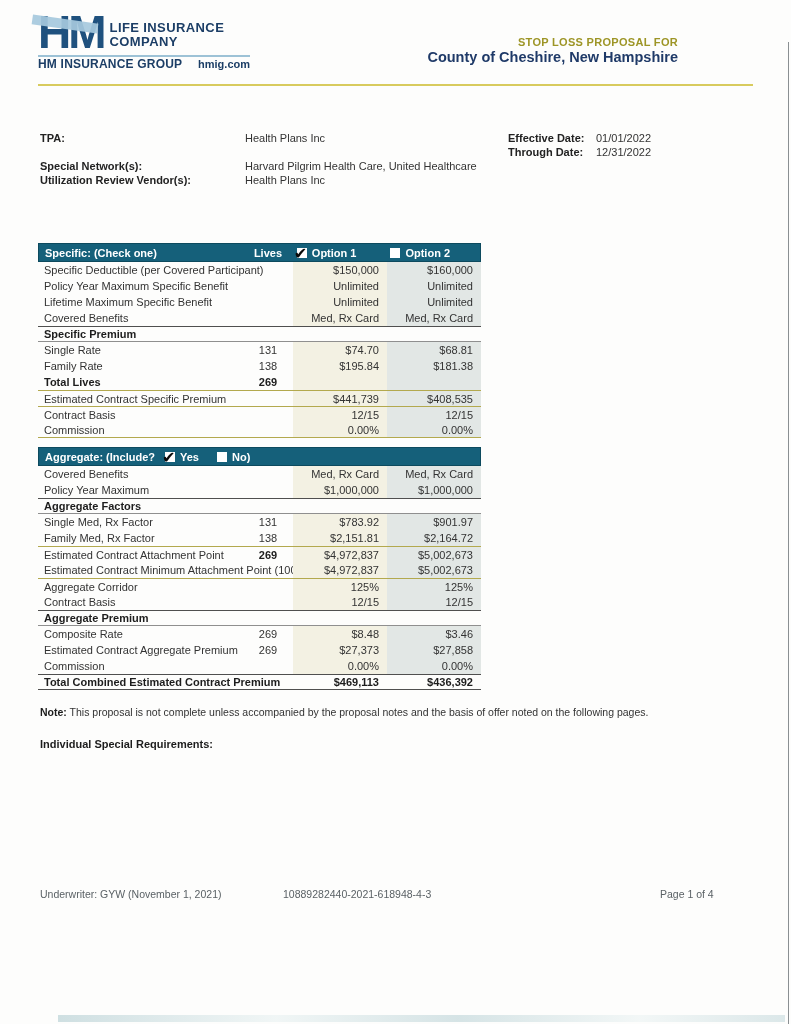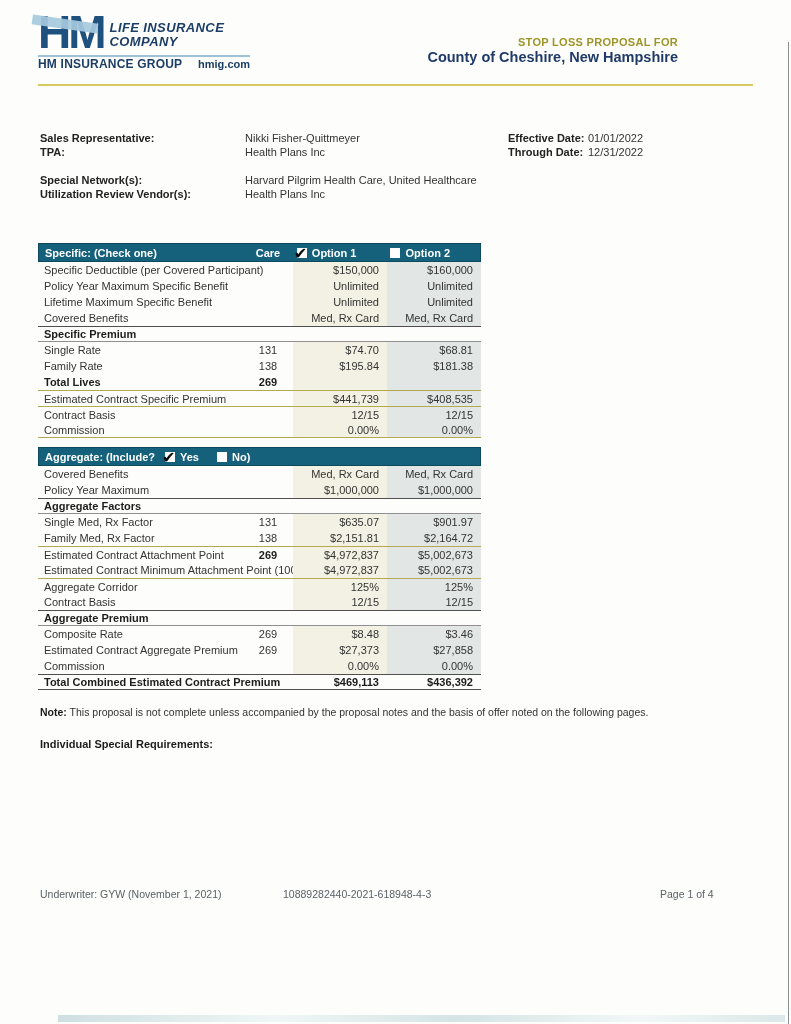--- a/index.html
+++ b/index.html
@@ -15,40 +15,40 @@
   }
   html,body{margin:0;padding:0;}
   body{background:#e8e8e8;font-family:"Liberation Sans","DejaVu Sans",sans-serif;}
   .page{position:relative;width:791px;height:1024px;background:#fdfdfc;margin:0 auto;overflow:hidden;color:#333;}
 
   
   .logo{position:absolute;left:38px;top:12px;width:212px;}
   .logo-row{display:flex;align-items:flex-end;}
   .hm-mark{position:relative;font-weight:bold;font-size:46px;line-height:40px;letter-spacing:-3px;color:var(--logo-blue);font-family:"Liberation Sans",sans-serif;}
   .swoosh{position:absolute;left:-6px;top:7px;width:66px;height:10px;background:var(--swoosh-blue);transform:rotate(8deg);opacity:.92;}
-  .logo-name{margin-left:6px;color:var(--navy);font-weight:bold;font-size:13px;line-height:14px;letter-spacing:.4px;padding-bottom:3px;font-style:italic;}
+  .logo-name{margin-left:6px;color:var(--navy);font-weight:bold;font-size:13px;line-height:14px;letter-spacing:.4px;padding-bottom:3px;}
   .logo-rule{height:2px;background:#9dc2d6;margin-top:3px;}
   .logo-sub{display:flex;justify-content:space-between;align-items:baseline;margin-top:0;color:var(--navy);font-weight:bold;}
   .logo-group{font-size:12px;letter-spacing:.2px;}
   .logo-site{font-size:11px;}
 
   .proposal{position:absolute;right:113px;top:36px;text-align:right;}
   .proposal-for{color:var(--olive-title);font-weight:bold;font-size:11px;letter-spacing:.3px;}
   .client{color:#1f3a68;font-weight:bold;font-size:14.5px;margin-top:1px;}
   .gold-rule{position:absolute;left:38px;top:84px;width:715px;height:2px;background:var(--gold-rule);}
 
   
   .info{position:absolute;left:40px;top:131px;font-size:11px;}
   .info-row{display:flex;line-height:14px;}
   .info-row.gap{margin-top:14px;}
   .info-label{width:205px;font-weight:bold;color:#222;}
   .info-value{color:#333;}
   .dates{position:absolute;left:508px;top:131px;font-size:11px;}
   .date-row{display:flex;line-height:14px;}
-  .date-label{width:80px;font-weight:bold;color:#222;}
+  .date-label{width:88px;font-weight:bold;color:#222;}
 
   
   .tbl{position:absolute;left:38px;width:443px;font-size:11px;}
   .tbl-spec{top:243px;}
   .tbl-agg{top:447px;}
   .t-head{height:19px;background:var(--teal-header);color:#fff;font-weight:bold;display:flex;align-items:center;position:relative;z-index:2;overflow:visible;border:1px solid #0d4a5e;box-sizing:border-box;}
   .h-label{width:205px;padding-left:6px;box-sizing:border-box;}
   .h-lives{width:50px;text-align:center;}
   .h-opt{width:94px;display:flex;align-items:center;padding-left:4px;box-sizing:border-box;}
   .cb{width:10px;height:10px;background:#fff;display:inline-block;position:relative;margin-right:5px;flex:0 0 auto;}
@@ -109,24 +109,20 @@
   </div>
 
   <div class="proposal">
     <div class="proposal-for">STOP LOSS PROPOSAL FOR</div>
     <div class="client">County of Cheshire, New Hampshire</div>
   </div>
   <div class="gold-rule"></div>
 
   <div class="info" id="info-left">
       <div class="info-row">
-        <span class="info-label">Sales Representative:</span>
-        <span class="info-value">Nikki Fisher-Quittmeyer</span>
-      </div>
-      <div class="info-row">
         <span class="info-label">TPA:</span>
         <span class="info-value">Health Plans Inc</span>
       </div>
       <div class="info-row gap">
         <span class="info-label">Special Network(s):</span>
         <span class="info-value">Harvard Pilgrim Health Care, United Healthcare</span>
       </div>
       <div class="info-row">
         <span class="info-label">Utilization Review Vendor(s):</span>
         <span class="info-value">Health Plans Inc</span>
@@ -139,21 +135,21 @@
       </div>
       <div class="date-row">
         <span class="date-label">Through Date:</span>
         <span class="date-value">12/31/2022</span>
       </div>
     </div>
 
   <div class="tbl tbl-spec">
     <div class="t-head">
       <span class="h-label">Specific:  (Check one)</span>
-      <span class="h-lives">Care</span>
+      <span class="h-lives">Lives</span>
       <span class="h-opt">
         <span class="cb checked" id="cb-opt1"></span>
         <span>Option 1</span>
       </span>
       <span class="h-opt">
         <span class="cb" id="cb-opt2"></span>
         <span>Option 2</span>
       </span>
     </div>
     <div id="spec-rows">
@@ -249,21 +245,21 @@
         </div>
         <div class="row section">
           <span class="c-label">Aggregate Factors</span>
           <span class="c-lives"></span>
           <span class="c-o1"></span>
           <span class="c-o2"></span>
         </div>
         <div class="row">
           <span class="c-label">Single Med, Rx Factor</span>
           <span class="c-lives">131</span>
-          <span class="c-o1">$635.07</span>
+          <span class="c-o1">$783.92</span>
           <span class="c-o2">$901.97</span>
         </div>
         <div class="row">
           <span class="c-label">Family Med, Rx Factor</span>
           <span class="c-lives">138</span>
           <span class="c-o1">$2,151.81</span>
           <span class="c-o2">$2,164.72</span>
         </div>
         <div class="row bold-lives bt-olive">
           <span class="c-label">Estimated Contract Attachment Point</span>

